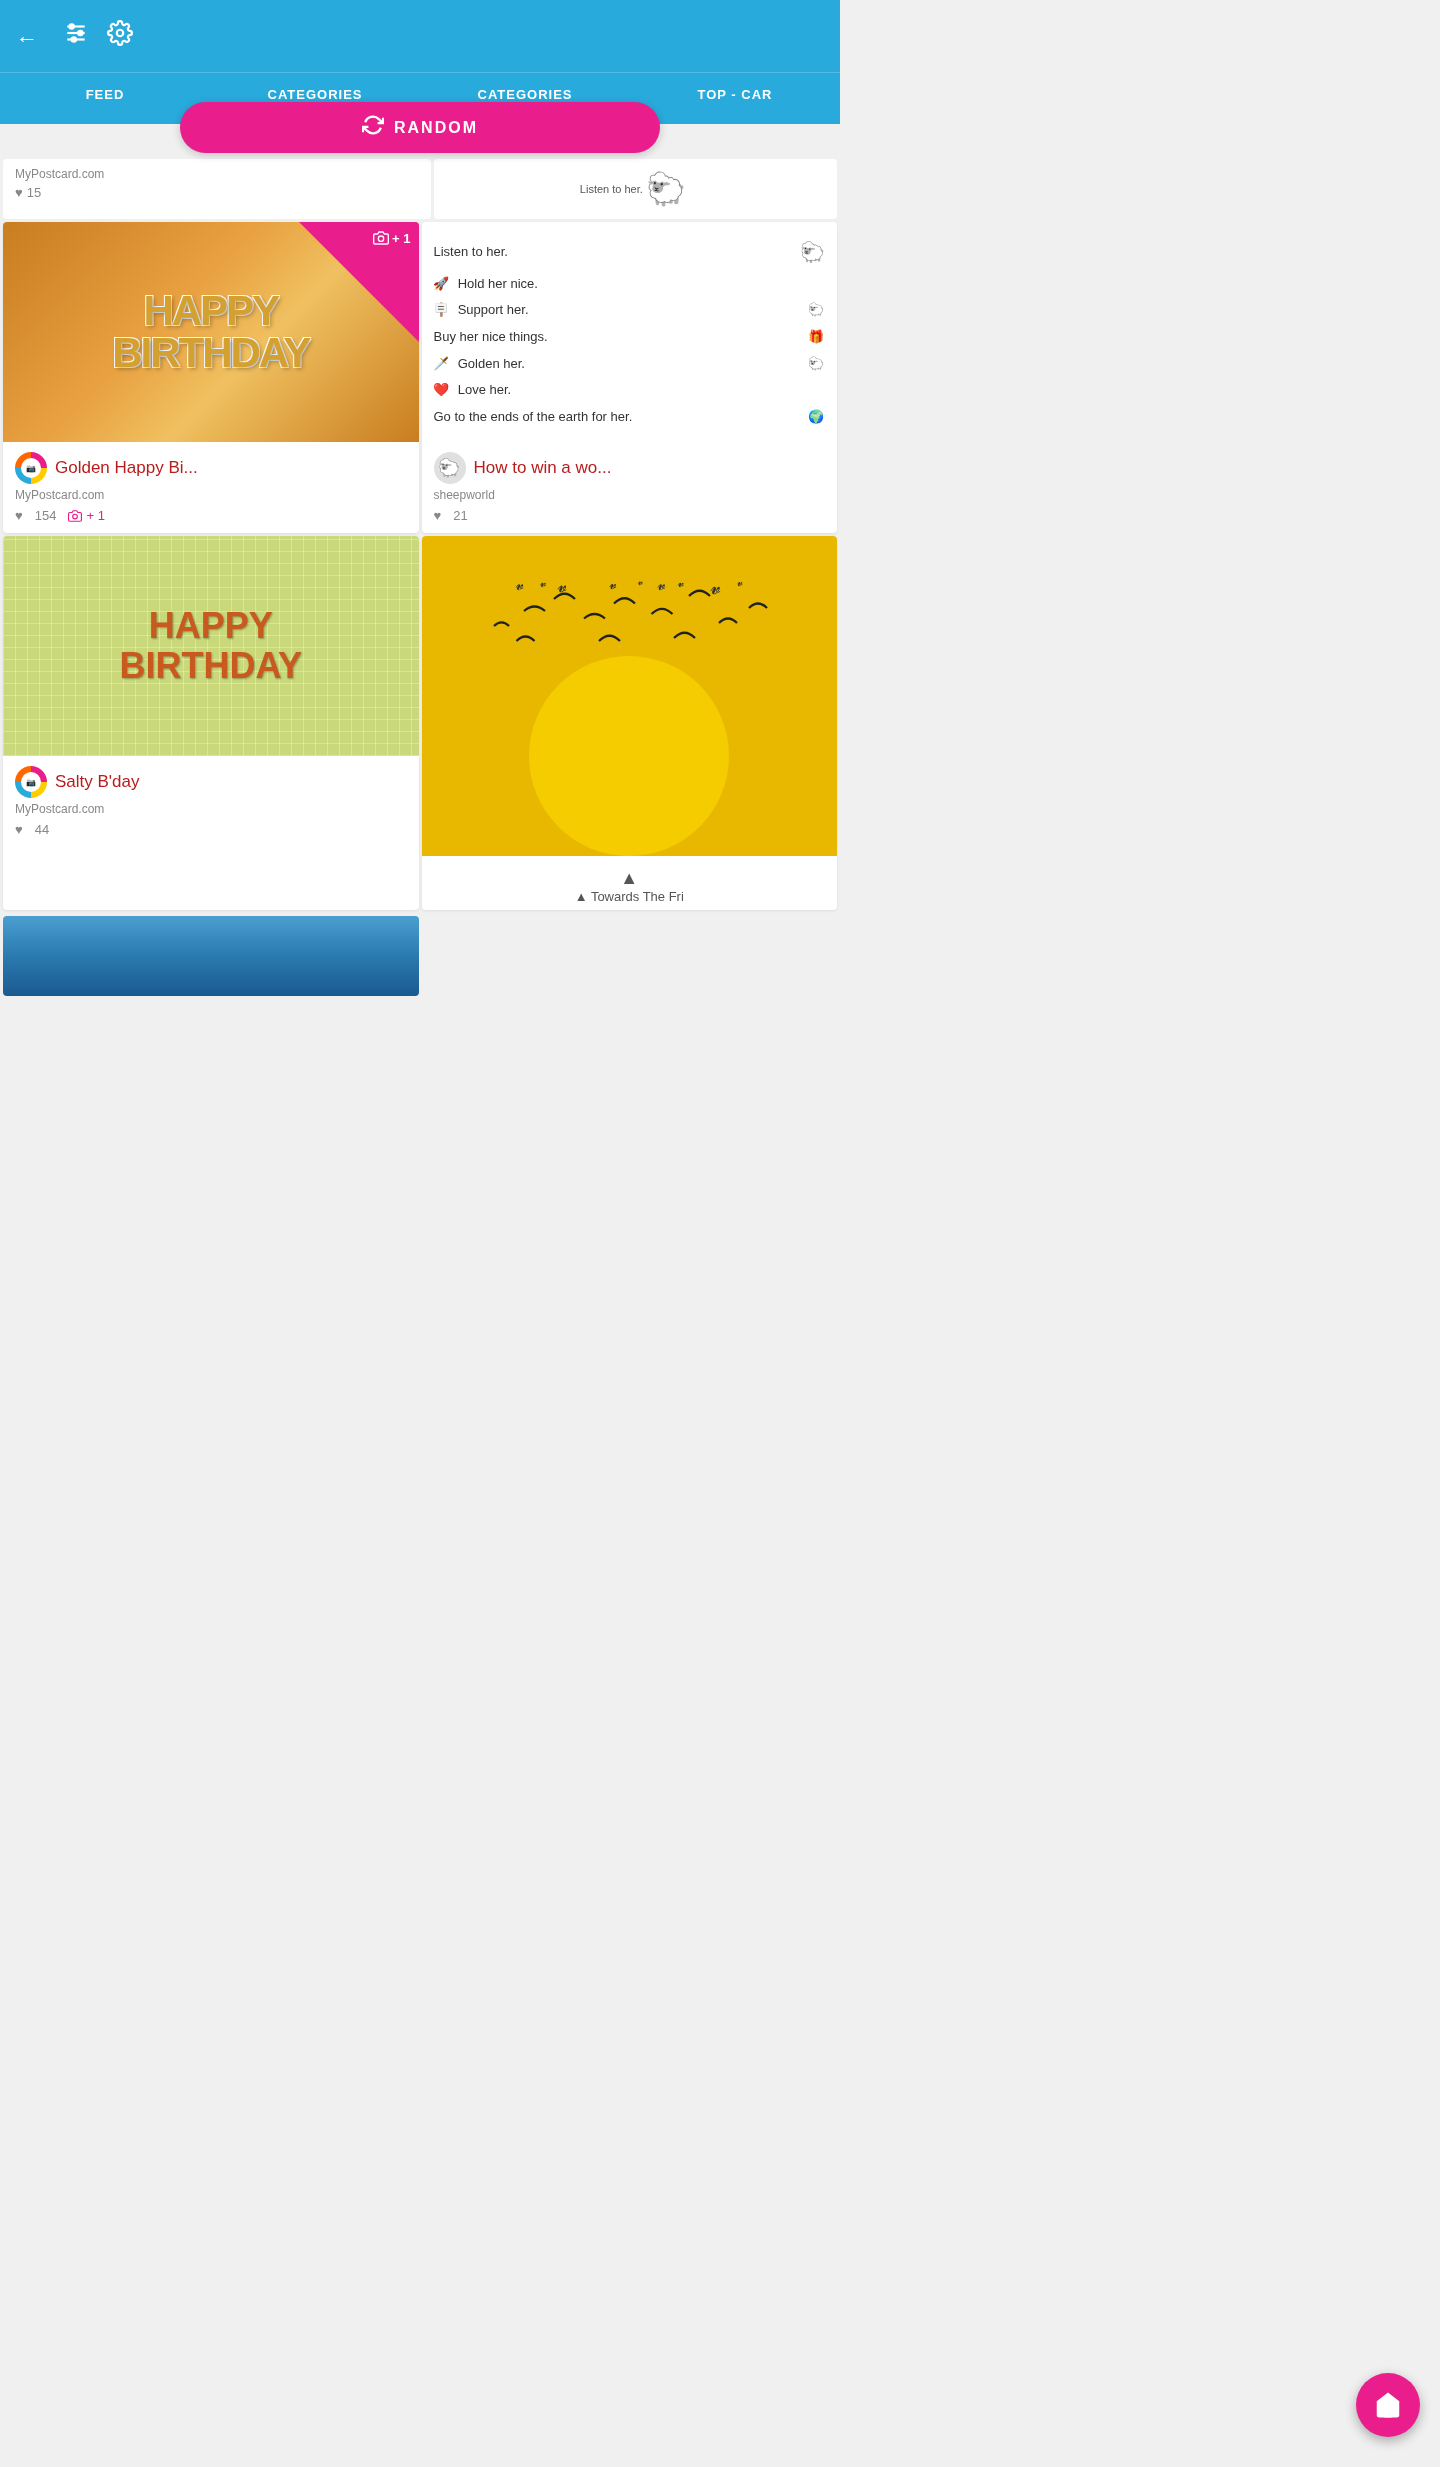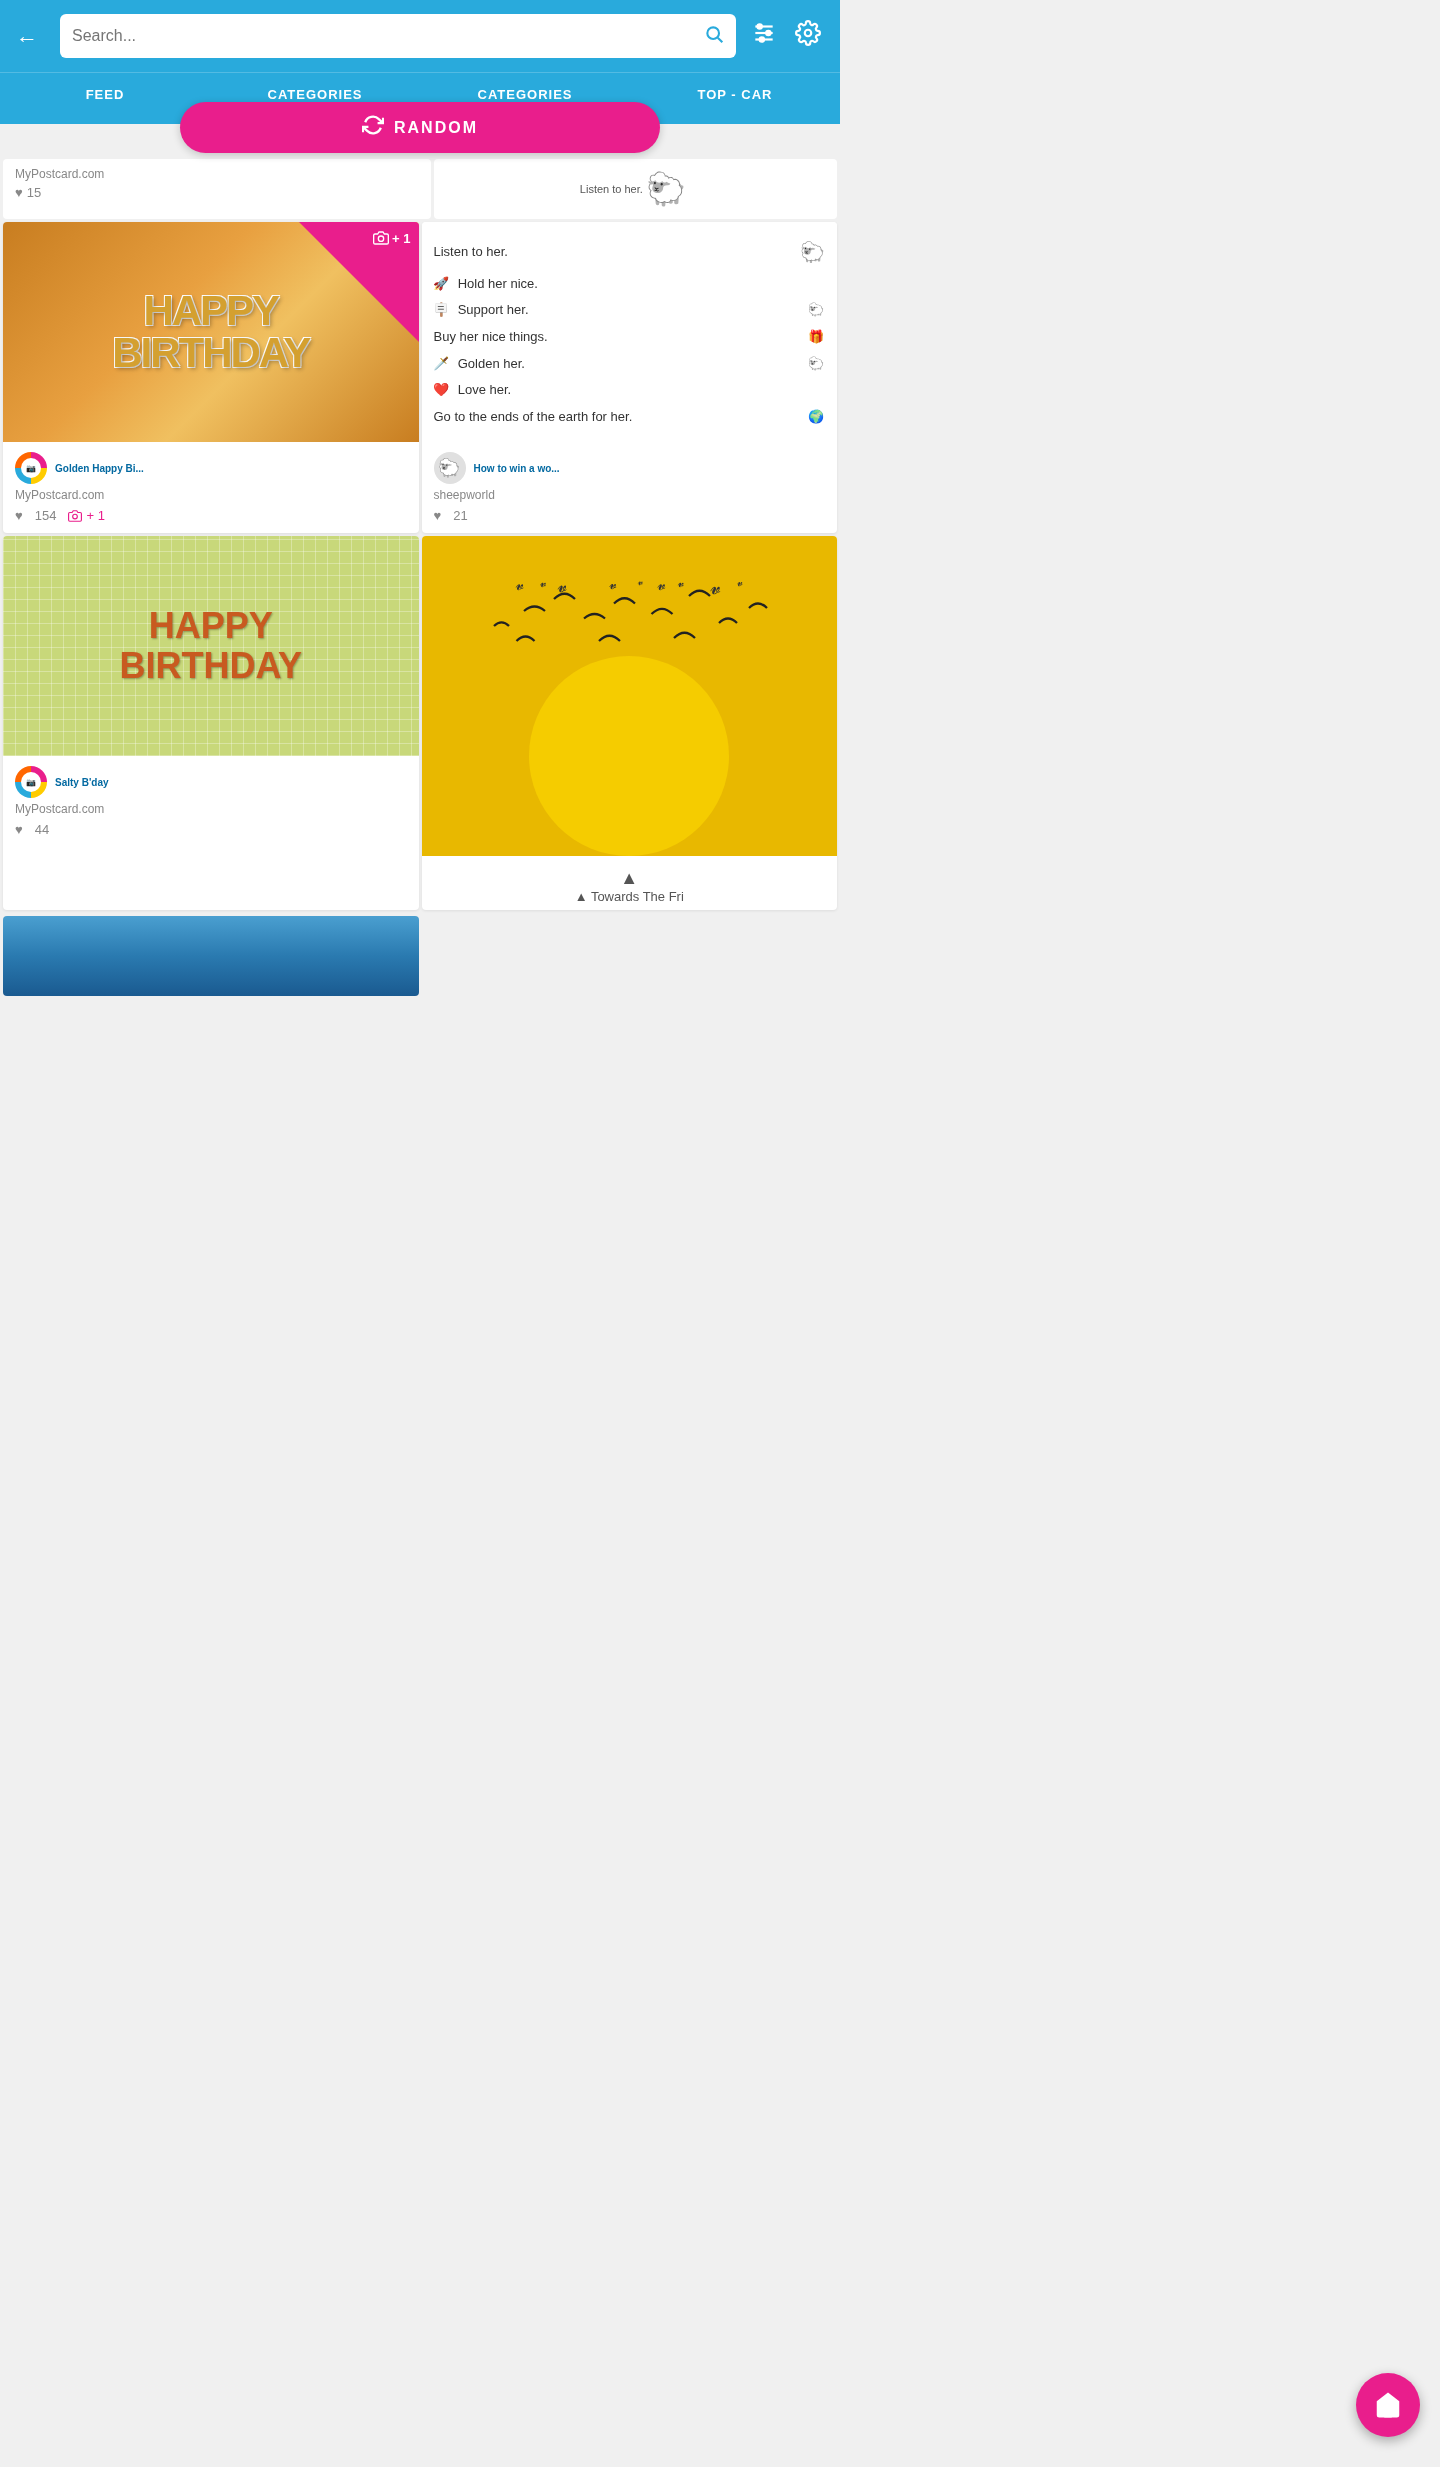--- a/index.html
+++ b/index.html
@@ -299,23 +299,23 @@
       width: 32px;
       height: 32px;
       border-radius: 50%;
       background: #e0e0e0;
       display: flex;
       align-items: center;
       justify-content: center;
       font-size: 18px;
     }
     .card-title {
-      font-size: 10px;
-      font-weight: 700;
-      color: #0369a1;
+      font-size: 17px;
+      font-weight: 400;
+      color: #b91c1c;
       white-space: nowrap;
       overflow: hidden;
       text-overflow: ellipsis;
     }
     .card-source {
       font-size: 12px;
       color: #888;
       margin-bottom: 6px;
     }
     .card-stats {
@@ -358,29 +358,20 @@
       font-size: 18px;
       color: #555;
       padding: 6px 0 0;
     }
   </style>
 </head>
 <body>
 
 <div class="header">
   <div class="back-btn">←</div>
-  <div class="search-bar">
-    <input class="search-input" type="text" placeholder="Search..." style="">
-    <span class="search-icon-btn">
-      <svg width="20" height="20" viewBox="0 0 24 24" fill="none" stroke="#29aadc" stroke-width="2.5">
-        <circle cx="11" cy="11" r="7"></circle>
-        <line x1="16.5" y1="16.5" x2="22" y2="22"></line>
-      </svg>
-    </span>
-  </div>
   <div class="filter-icon">
     <svg width="26" height="26" viewBox="0 0 24 24" fill="none" stroke="white" stroke-width="2">
       <line x1="4" y1="6" x2="20" y2="6"></line>
       <line x1="4" y1="12" x2="20" y2="12"></line>
       <line x1="4" y1="18" x2="20" y2="18"></line>
       <circle cx="8" cy="6" r="2" fill="white"></circle>
       <circle cx="16" cy="12" r="2" fill="white"></circle>
       <circle cx="10" cy="18" r="2" fill="white"></circle>
     </svg>
   </div>

